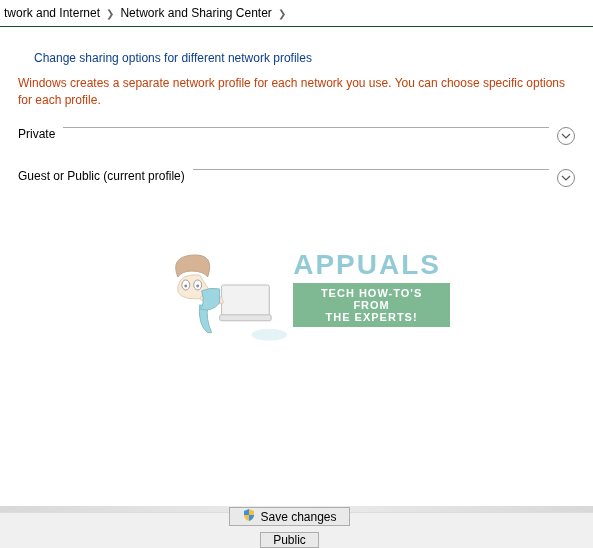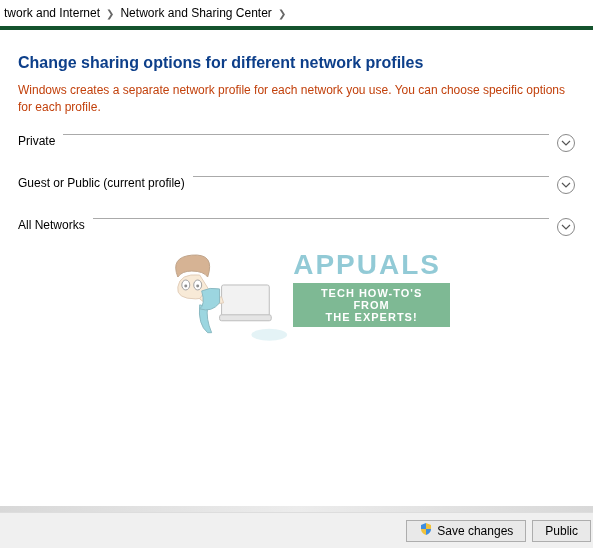--- a/index.html
+++ b/index.html
@@ -9,38 +9,39 @@
       background: #fff;
       width: 593px;
       height: 548px;
       position: relative;
       overflow: hidden;
     }
     .breadcrumb {
       display: flex;
       align-items: center;
       padding: 6px 4px;
-      border-bottom: 4px solid #14532d;
+      border-bottom: 1px solid #14532d;
       font-size: 12px;
       color: #000;
     }
     .breadcrumb span { white-space: nowrap; }
     .breadcrumb .chev {
       margin: 0 6px;
       color: #666;
       font-size: 10px;
     }
     .content {
       padding: 24px 18px 0 18px;
     }
     .page-title {
       color: #0d3f8a;
-      font-size: 16px;
-      font-weight: 700;
+      font-size: 12px;
+      font-weight: 400;
       margin-bottom: 10px;
+      margin-left: 16px;
     }
     .page-desc {
       color: #c2410c;
       font-size: 12px;
       line-height: 1.4;
       margin-bottom: 18px;
     }
     .section-row {
       display: flex;
       align-items: flex-start;
@@ -122,22 +123,23 @@
       position: absolute;
       bottom: 0;
       left: 0;
       right: 0;
       height: 36px;
       background: #f0f0f0;
       border-top: 1px solid #ddd;
       display: flex;
       align-items: center;
       justify-content: flex-end;
-      padding-right: 2px;
+      padding-right: 14px;
       gap: 6px;
+      flex-direction: column;
     }
     .btn {
       height: 22px;
       padding: 0 12px;
       background: #e9e9e9;
       border: 1px solid #adadad;
       font-size: 12px;
       font-family: inherit;
       display: flex;
       align-items: center;
@@ -173,29 +175,20 @@
   <div class="section-row">
     <span class="section-label">Guest or Public (current profile)</span>
     <div class="section-line"></div>
     <span class="expand-icon">
       <svg viewBox="0 0 10 6">
           <path d="M1 1 L5 5 L9 1" stroke="#555" stroke-width="1.2" fill="none"></path>
         </svg>
     </span>
   </div>
 
-  <div class="section-row">
-    <span class="section-label">All Networks</span>
-    <div class="section-line"></div>
-    <span class="expand-icon">
-      <svg viewBox="0 0 10 6">
-          <path d="M1 1 L5 5 L9 1" stroke="#555" stroke-width="1.2" fill="none"></path>
-        </svg>
-    </span>
-  </div>
 </div>
 
 <div class="watermark">
   <div class="mascot">
     <svg viewBox="0 0 140 130">
       <ellipse cx="120" cy="120" rx="18" ry="6" fill="#cfeaef"></ellipse>
       <rect x="72" y="70" width="48" height="32" rx="2" fill="#e8e8e8" stroke="#888"></rect>
       <rect x="70" y="100" width="52" height="6" rx="2" fill="#d0d0d0" stroke="#888"></rect>
       <path d="M50 90 Q48 110 58 118 L62 118 Q56 104 58 92 Z" fill="#4db6c8" stroke="#2a7f8f"></path>
       <path d="M50 60 Q30 58 28 72 Q26 84 46 84 Q56 84 60 76 Z" fill="#f4d9b8" stroke="#c9a581"></path>

